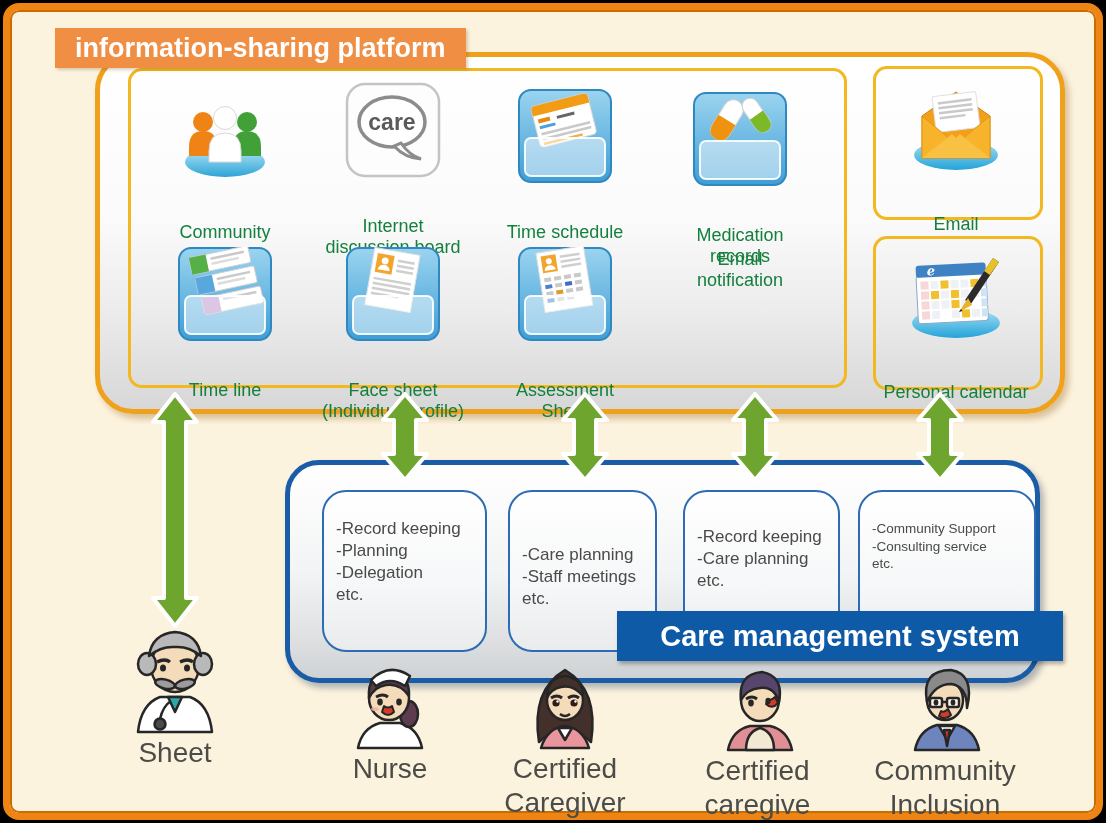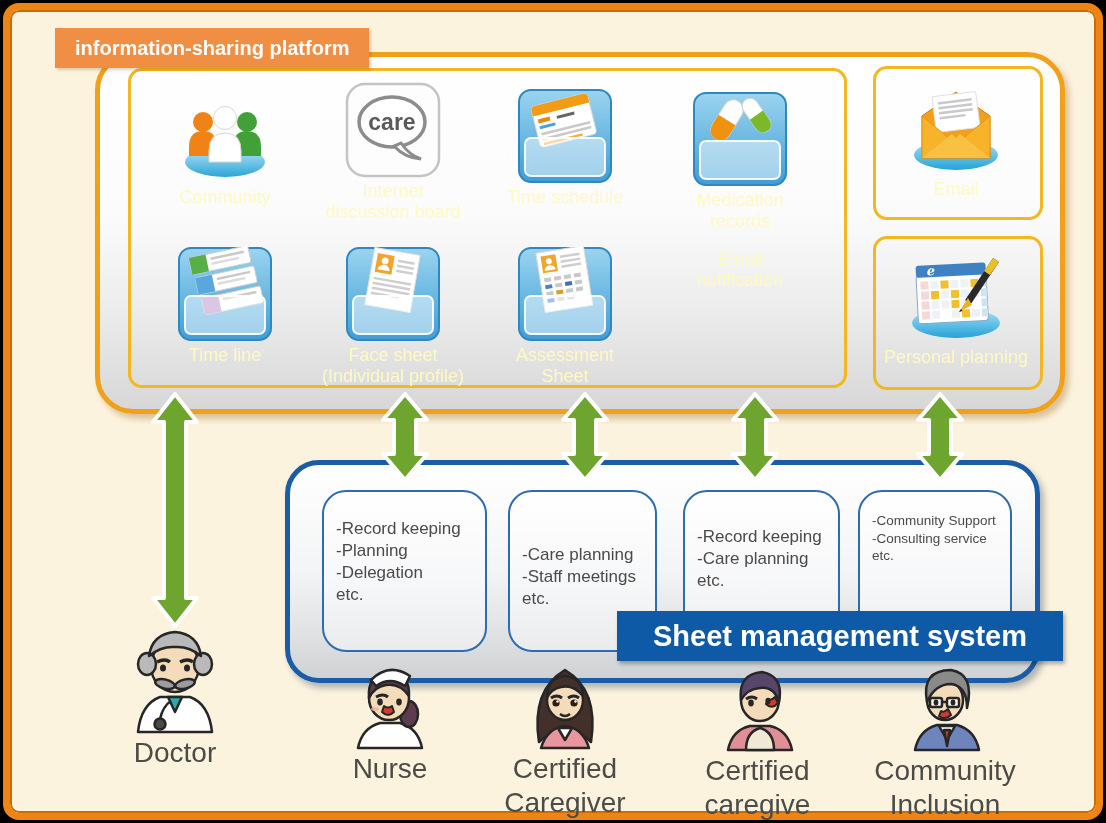--- a/index.html
+++ b/index.html
@@ -11,42 +11,42 @@
   
   .platform-box{position:absolute;left:95px;top:52px;width:960px;height:352px;
         border:5px solid #f0a11c;border-radius:38px;
         background:linear-gradient(180deg,#ffffff 0%,#fbfbfb 45%,#ececec 72%,#d7d7d7 100%);
         box-shadow:4px 5px 6px rgba(150,100,20,.35);}
   .inner-gold{position:absolute;border:3px solid #f3b71f;border-radius:14px;background:transparent;}
   .grid-gold{left:128px;top:68px;width:713px;height:314px;}
   .email-gold{left:873px;top:66px;width:164px;height:148px;}
   .calendar-gold{left:873px;top:236px;width:164px;height:148px;}
   .title-banner{position:absolute;left:55px;top:28px;height:40px;padding:0 20px;
-        background:#f08e44;color:#fff;font-size:20px;font-weight:bold;
+        background:#f08e44;color:#fff;font-size:27px;font-weight:bold;
         display:flex;align-items:center;z-index:6;box-shadow:2px 2px 3px rgba(120,70,10,.25);}
   
-  .icon-cell{position:absolute;display:flex;flex-direction:column;align-items:center;z-index:3;}
+  .icon-cell{position:absolute;display:flex;flex-direction:column;align-items:center;z-index:3;gap:35px;}
   .icon-box{height:96px;display:flex;align-items:center;justify-content:center;}
-  .icon-label{font-size:18px;color:#fef9c3;text-align:center;line-height:1.18;
+  .icon-label{font-size:18px;color:#15803d;text-align:center;line-height:1.18;
         white-space:pre-line;margin-top:3px;}
   
   .arrow{position:absolute;z-index:5;}
   
   .care-box{position:absolute;left:285px;top:460px;width:745px;height:213px;
         border:5px solid #1a5ca6;border-radius:34px;
         background:linear-gradient(180deg,#ffffff 0%,#f3f4f5 50%,#dfe1e3 80%,#cfd2d4 100%);
         box-shadow:4px 5px 6px rgba(40,60,90,.35);z-index:2;}
   .care-card{position:absolute;border:2.5px solid #2d6cb5;border-radius:24px;
         background:linear-gradient(180deg,#ffffff 0%,#f6f7f8 60%,#e9ebec 100%);
         color:#4a4a48;font-size:17px;line-height:1.3;white-space:pre-line;z-index:3;
         box-sizing:border-box;padding:26px 8px 0 12px;}
   .card-1{left:322px;top:490px;width:165px;height:162px;}
   .card-2{left:508px;top:490px;width:149px;height:162px;padding-top:52px;}
   .card-3{left:683px;top:490px;width:157px;height:162px;padding-top:34px;}
-  .card-4{left:858px;top:490px;width:154px;height:162px;font-size:13.5px;padding-top:20px;}
+  .card-4{left:858px;top:490px;width:178px;height:162px;font-size:13.5px;padding-top:28px;}
   .care-banner{position:absolute;left:617px;top:611px;width:446px;height:50px;
         background:#0e5aa7;color:#fff;font-size:29px;font-weight:bold;
         display:flex;align-items:center;justify-content:center;z-index:7;
         box-shadow:2px 3px 4px rgba(0,0,0,.3);}
   
   .person-cell{position:absolute;display:flex;flex-direction:column;align-items:center;z-index:4;}
   .person-label{font-size:28px;color:#4b4b47;text-align:center;line-height:1.22;
         white-space:pre-line;margin-top:2px;}
   svg{display:block;}
 </style>
@@ -350,21 +350,21 @@
                 <rect x="57" y="60" width="8" height="8"></rect>
               </g>
           </g>
         </g>
         <line x1="92" y1="10" x2="64" y2="52" stroke="#2a2a2a" stroke-width="7"></line>
         <line x1="92" y1="10" x2="83" y2="23" stroke="#e8c12a" stroke-width="7"></line>
         <polygon points="64,48 55,62 68,55" fill="#e8b32a"></polygon>
         <polygon points="57,59 55,62 58.5,61" fill="#222"></polygon>
       </svg>
     </div>
-    <div class="icon-label">Personal planning</div>
+    <div class="icon-label">Personal calendar</div>
   </div>
 
   <svg class="arrow" style="left:151px;top:392px;" width="48" height="236" viewBox="0 0 48 236">
     <polygon points="24,2 46,30 35,30 35,206 46,206 24,234 2,206 13,206 13,30 2,30" fill="#6ea52f" stroke="#ffffff" stroke-width="4" stroke-linejoin="round"></polygon>
   </svg>
   <svg class="arrow" style="left:381px;top:392px;" width="48" height="90" viewBox="0 0 48 90">
     <polygon points="24,2 46,28 35,28 35,62 46,62 24,88 2,62 13,62 13,28 2,28" fill="#6ea52f" stroke="#ffffff" stroke-width="4" stroke-linejoin="round"></polygon>
   </svg>
   <svg class="arrow" style="left:561px;top:392px;" width="48" height="90" viewBox="0 0 48 90">
     <polygon points="24,2 46,28 35,28 35,62 46,62 24,88 2,62 13,62 13,28 2,28" fill="#6ea52f" stroke="#ffffff" stroke-width="4" stroke-linejoin="round"></polygon>
@@ -384,21 +384,21 @@
   <div class="care-card card-2">-Care planning
 -Staff meetings
 etc.</div>
   <div class="care-card card-3">-Record keeping
 -Care planning
 etc.</div>
   <div class="care-card card-4">-Community Support
 -Consulting service
 etc.</div>
   <div class="care-banner">
-    <span>Sheet management system</span>
+    <span>Care management system</span>
   </div>
 
   <div class="person-cell" style="left:105px;top:624px;width:140px;">
     <svg width="118" height="110" viewBox="0 0 118 110">
       <g stroke="#262626" stroke-width="2.5" stroke-linejoin="round">
         <path d="M22 108 Q25 80 44 73 L74 73 Q93 80 96 108 Z" fill="#fff"></path>
         <polygon points="52,73 59,88 66,73" fill="#2fa8a8"></polygon>
         <ellipse cx="59" cy="42" rx="24" ry="26" fill="#f4dcba"></ellipse>
         <ellipse cx="31" cy="40" rx="9" ry="11" fill="#b9b9b9"></ellipse>
         <ellipse cx="87" cy="40" rx="9" ry="11" fill="#b9b9b9"></ellipse>
@@ -410,21 +410,21 @@
           </g>
         <g transform="rotate(-14 69 60)">
             <ellipse cx="69" cy="60" rx="10" ry="4.5" fill="#9c9c9c"></ellipse>
           </g>
         <circle cx="44" cy="100" r="5.5" fill="#4a4a4a"></circle>
         <path d="M44 95 Q47 82 55 77" fill="none"></path>
       </g>
       <ellipse cx="47" cy="44" rx="3" ry="3.6" fill="#262626"></ellipse>
       <ellipse cx="71" cy="44" rx="3" ry="3.6" fill="#262626"></ellipse>
     </svg>
-    <div class="person-label" style="font-size:28px;">Doctor</div>
+    <div class="person-label" style="font-size:28px;">Sheet</div>
   </div>
 
   <div class="person-cell" style="left:320px;top:656px;width:140px;">
     <svg width="96" height="94" viewBox="0 0 96 94">
       <g stroke="#262626" stroke-width="2.5" stroke-linejoin="round">
         <path d="M16 92 Q20 72 38 67 L58 67 Q76 72 80 92 Z" fill="#fff"></path>
         <ellipse cx="67" cy="58" rx="9" ry="13" fill="#5e3c50"></ellipse>
         <ellipse cx="47" cy="42" rx="20" ry="22" fill="#f4dcba"></ellipse>
         <path d="M27 42 Q25 18 47 15 Q68 18 67 40 Q58 27 44 29 Q32 31 27 42 Z" fill="#5e3c50"></path>
         <path d="M29 24 Q47 6 68 20 L63 30 Q48 20 34 30 Z" fill="#fff"></path>

